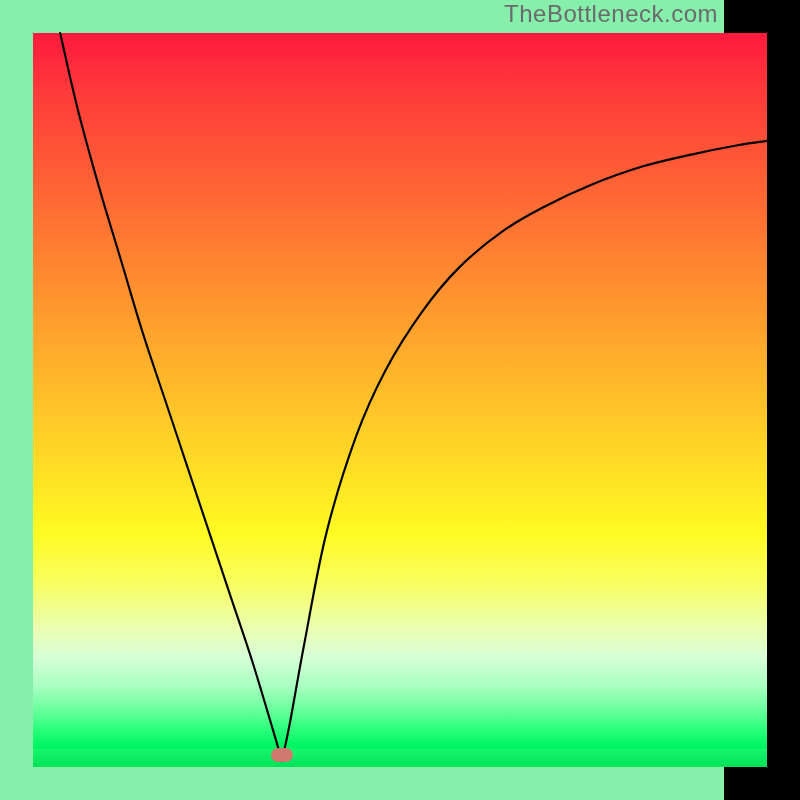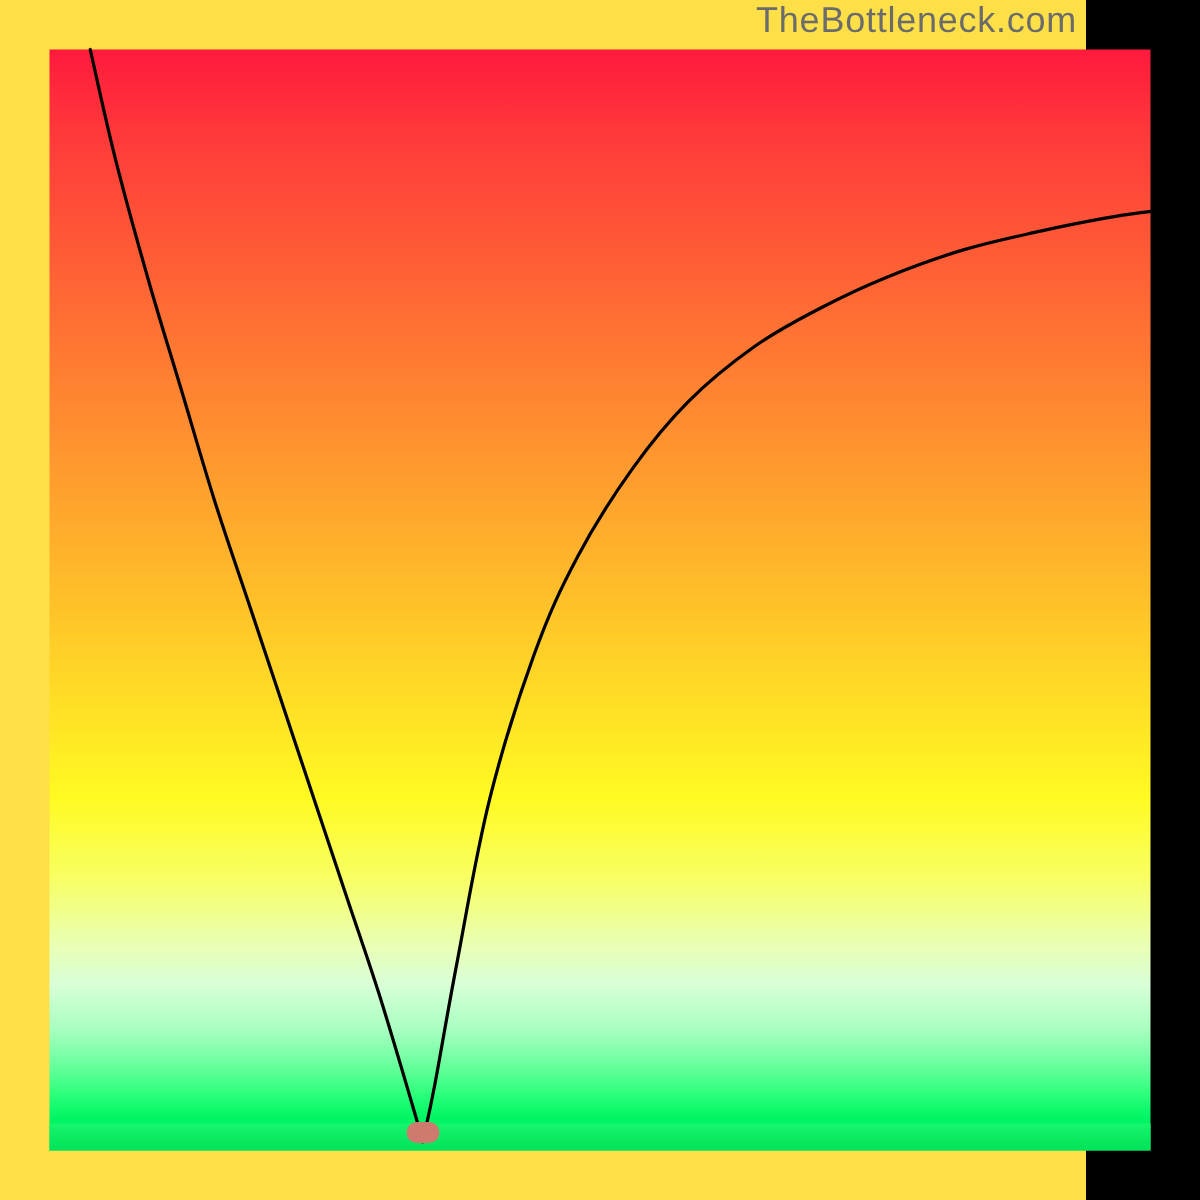--- a/index.html
+++ b/index.html
@@ -7,21 +7,21 @@
     width: 800px;
     height: 800px;
     overflow: hidden;
     background: #000;
     font-family: Arial, Helvetica, sans-serif;
   }
   .frame {
     position: absolute;
     top: 0; left: 0;
     width: 724px; height: 800px;
-    background: #fde047;
+    background: #86efac;
   }
   .attribution {
     position: absolute;
     top: 0;
     right: 6px;
     color: #6b6b6b;
     font-size: 24px;
     letter-spacing: 0.5px;
     font-weight: 400;
     font-family: Arial, Helvetica, sans-serif;

